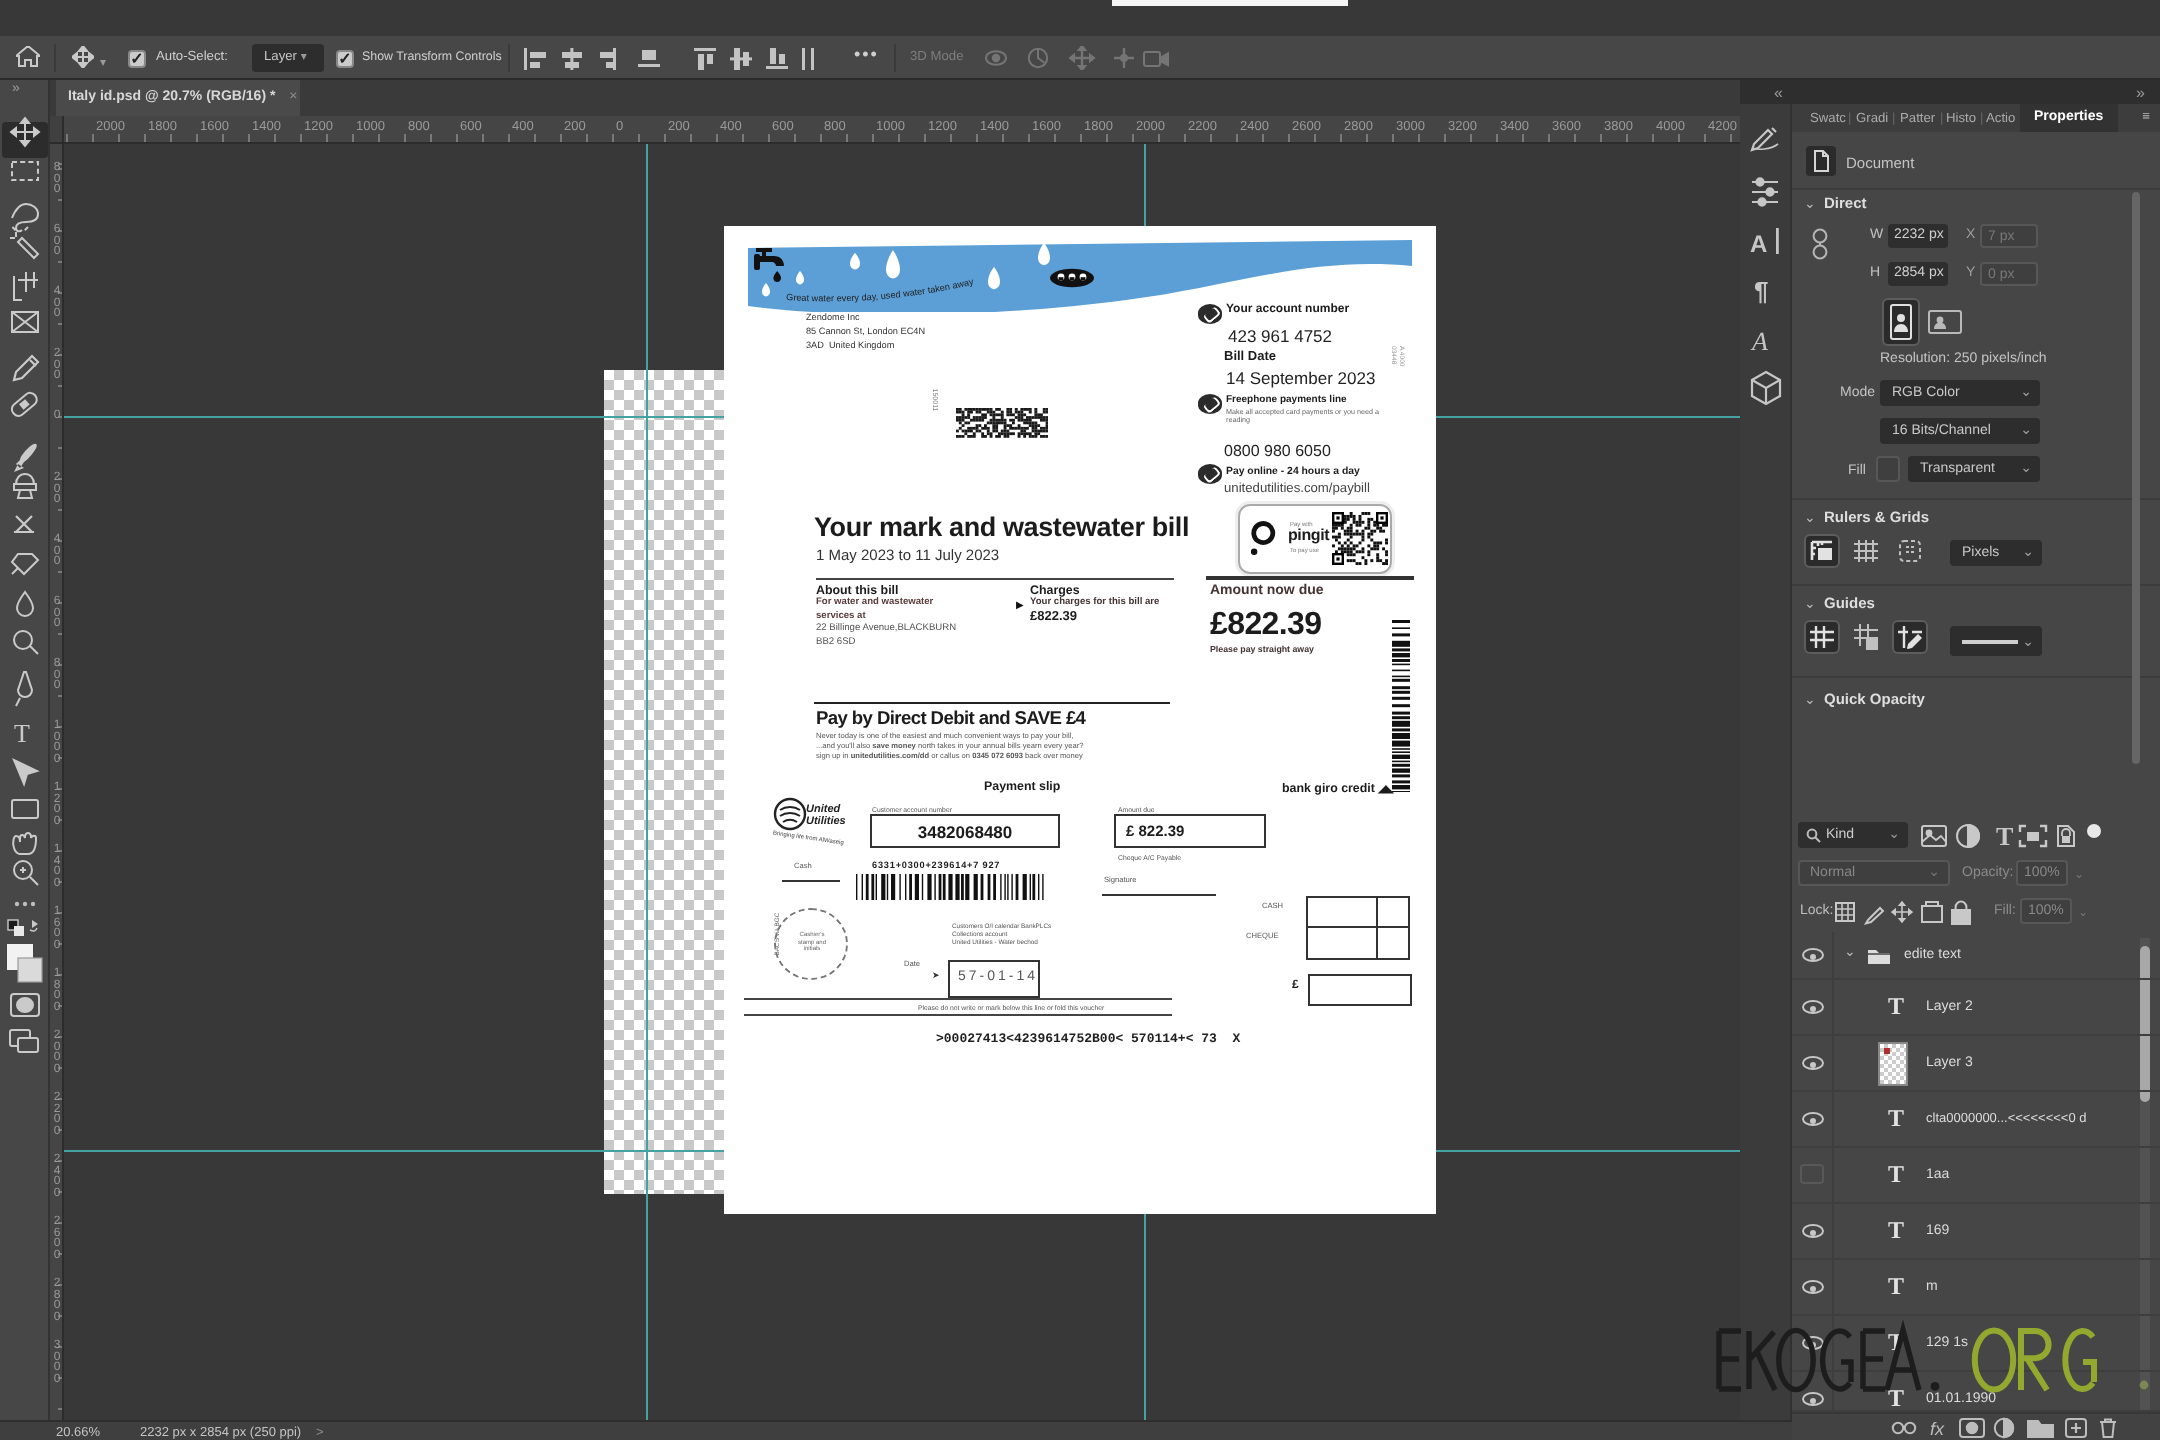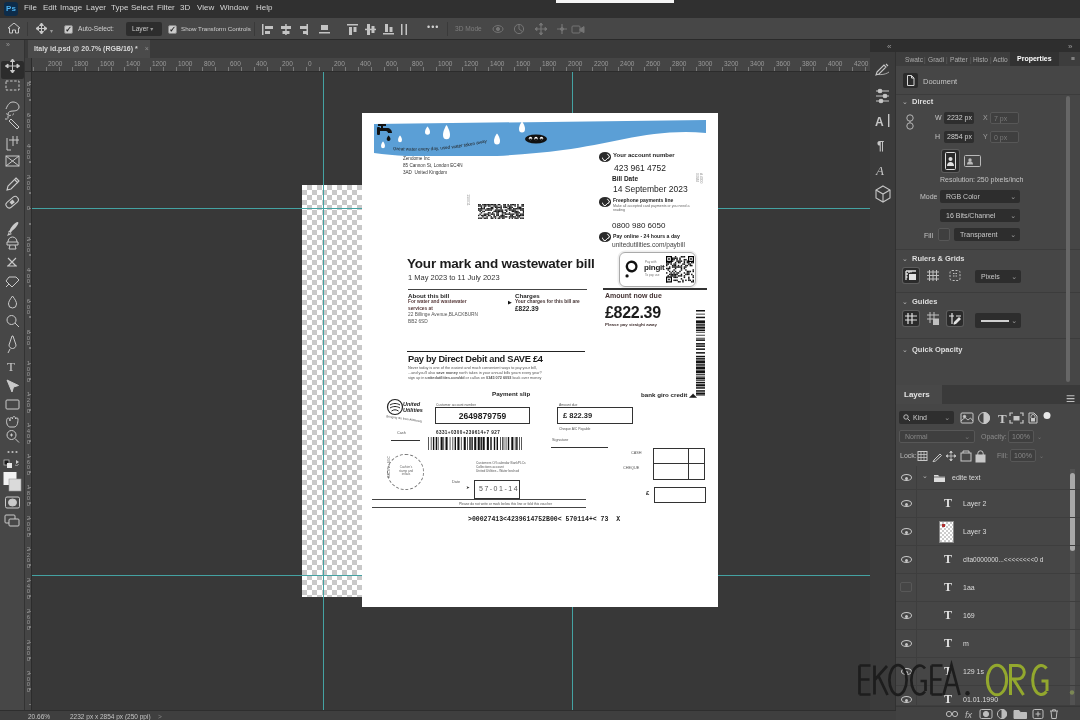--- a/index.html
+++ b/index.html
@@ -59,34 +59,20 @@
 .eye{position:absolute;left:5px;width:11px;height:7px;border:1px solid #c6c6c6;border-radius:50%}
 .eye:after{content:"";position:absolute;left:3px;top:1.5px;width:3px;height:3px;background:#c6c6c6;border-radius:50%}
 .eyecol{position:absolute;left:20px;top:0;width:1px;height:100%;background:#3e3e3e}
 .ticon{position:absolute;font-family:"Liberation Serif",serif;color:#e2e2e2;font-weight:bold}
 .lname{position:absolute;color:#dcdcdc;font-size:7px}
 
 #wm{position:absolute;left:851px;top:660px;width:229px;height:46px;z-index:50}
 </style></head><body>
 <div id="app">
 
-<div id="menubar">
-<div id="pslogo">Ps</div>
-<span class="mi" style="left:24px">File</span>
-<span class="mi" style="left:43px">Edit</span>
-<span class="mi" style="left:60px">Image</span>
-<span class="mi" style="left:86px">Layer</span>
-<span class="mi" style="left:111px">Type</span>
-<span class="mi" style="left:131px">Select</span>
-<span class="mi" style="left:157px">Filter</span>
-<span class="mi" style="left:180px">3D</span>
-<span class="mi" style="left:197px">View</span>
-<span class="mi" style="left:220px">Window</span>
-<span class="mi" style="left:256px">Help</span>
-</div>
 <div id="whitestrip"></div>
 
 <div id="optbar">
 <svg class="abs" style="left:8px;top:5px" width="12" height="11" viewBox="0 0 12 11">
         <path d="M6 0L0 5h1.5v5h3V7h3v3h3V5H12z" fill="none" stroke="#c9c9c9" stroke-width="1"></path>
       </svg>
 <div class="vsep" style="left:27px"></div>
 <svg class="abs" style="left:36px;top:5px" width="11" height="11" viewBox="0 0 11 11">
         <path d="M5.5 0v11M0 5.5h11M5.5 0L3.5 2.5h4zM5.5 11L3.5 8.5h4zM0 5.5L2.5 3.5v4zM11 5.5L8.5 3.5v4z" stroke="#c9c9c9" fill="#c9c9c9" stroke-width="1"></path>
       </svg>
@@ -907,21 +893,21 @@
 <circle cx="9" cy="9" r="7.5" fill="none" stroke="#222" stroke-width="1.2"></circle>
 <path d="M4 7c3-2 7-2 10 0M4 10c3-2 7-2 10 0M5.5 13c2.5-1.6 4.5-1.6 7 0" stroke="#222" stroke-width="1" fill="none"></path>
 <text x="17" y="8" font-size="5.5" font-weight="bold" font-style="italic" fill="#222">United</text>
 <text x="17" y="14" font-size="5.5" font-weight="bold" font-style="italic" fill="#222">Utilities</text>
 <path d="M2 18 Q 14 24 30 18" fill="none" stroke="none"></path>
 <text font-size="3" fill="#444" transform="rotate(8 0 0)"><tspan x="3" y="19">Bringing life from AlWaseig</tspan></text>
 </svg>
 
 <div class="abs" style="left:74px;top:290px;font-size:3.4px;color:#555">Customer account number</div>
 <div class="abs" style="left:73px;top:294px;width:95px;height:17px;border:1px solid #333"></div>
-<div class="abs bb" style="left:73px;top:298px;width:95px;font-size:8.5px;text-align:center">2649879759</div>
+<div class="abs bb" style="left:73px;top:298px;width:95px;font-size:8.5px;text-align:center">3482068480</div>
 <div class="abs" style="left:197px;top:290px;font-size:3.4px;color:#555">Amount due</div>
 <div class="abs" style="left:195px;top:294px;width:76px;height:17px;border:1px solid #333"></div>
 <div class="abs bb" style="left:201px;top:298px;font-size:7.5px">£ 822.39</div>
 <div class="abs" style="left:197px;top:314px;font-size:3.4px;color:#555">Cheque  A/C Payable</div>
 
 <div class="abs" style="left:35px;top:318px;font-size:3.8px;color:#555">Cash</div>
 <div class="abs" style="left:29px;top:327px;width:29px;height:1px;background:#333"></div>
 <div class="abs bb" style="left:74px;top:317px;font-size:4.6px;letter-spacing:.4px">6331+0300+239614+7 927</div>
 <svg class="sbar" width="96" height="13" viewBox="0 0 96 13">
           <rect x="0.0" y="0" width="0.7" height="13"></rect>
@@ -1124,24 +1110,20 @@
 <div class="ddn" style="left:79px;top:261px;width:46px;height:15px">
           <div style="position:absolute;left:6px;top:7px;width:28px;height:1.6px;background:#cfcfcf"></div>
           <span class="ar" style="top:4px">⌄</span>
         </div>
 <div class="divl" style="top:286px"></div>
 <span class="chev" style="position:absolute;left:6px;top:294px">⌄</span>
         <span class="sechead abs" style="left:16px;top:293px">Quick Opacity</span>
 <div class="abs" style="left:170px;top:44px;width:4px;height:286px;background:#666;border-radius:2px"></div>
 </div>
 <div id="layers">
-<div class="abs" style="left:0;top:0;width:184px;height:19px;background:#3a3a3a">
-<div class="abs" style="left:0;top:0;width:46px;height:19px;background:#484848;color:#e4e4e4;font-size:8px;font-weight:bold;line-height:19px;padding-left:8px">Layers</div>
-<span class="burger" style="position:absolute;right:5px;top:5px">≡</span>
-</div>
 <div class="field" style="left:3px;top:26px;width:55px;height:13px;line-height:13px"><svg style="position:absolute;left:4px;top:3px" width="8" height="8" viewBox="0 0 8 8">
             <circle cx="3" cy="3" r="2.2" fill="none" stroke="#bbb"></circle>
             <path d="M4.6 4.6L7 7" stroke="#bbb"></path>
           </svg><span style="margin-left:14px">Kind</span><span style="position:absolute;right:4px;color:#999">⌄</span></div>
 <svg class="abs" style="left:64px;top:26px" width="92" height="14" viewBox="0 0 92 14" fill="none" stroke="#c8c8c8">
 <g>
             <rect x="1" y="2" width="12" height="10" rx="1"></rect>
             <circle cx="4.5" cy="5.5" r="1.2" fill="#c8c8c8"></circle>
             <path d="M1 10l4-3.5 3 2.5 2.5-2L13 10" stroke-width=".9"></path>
           </g>

